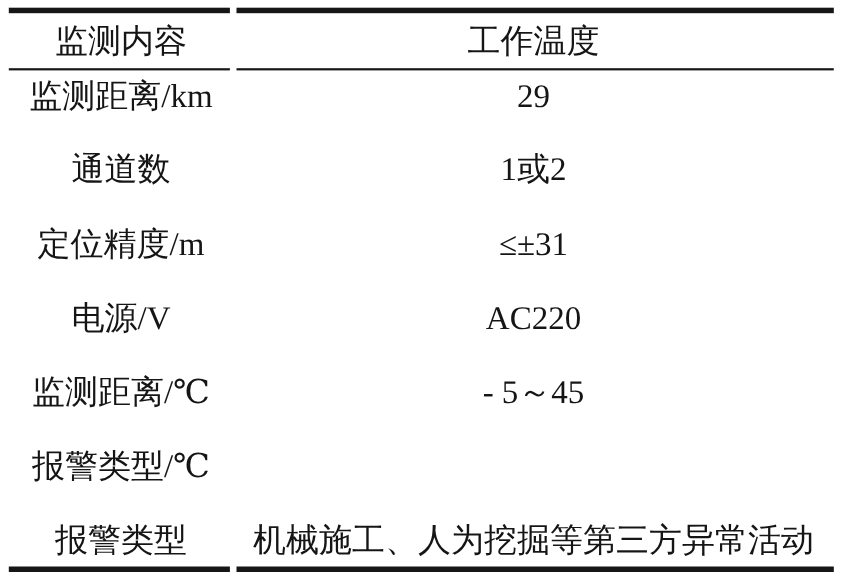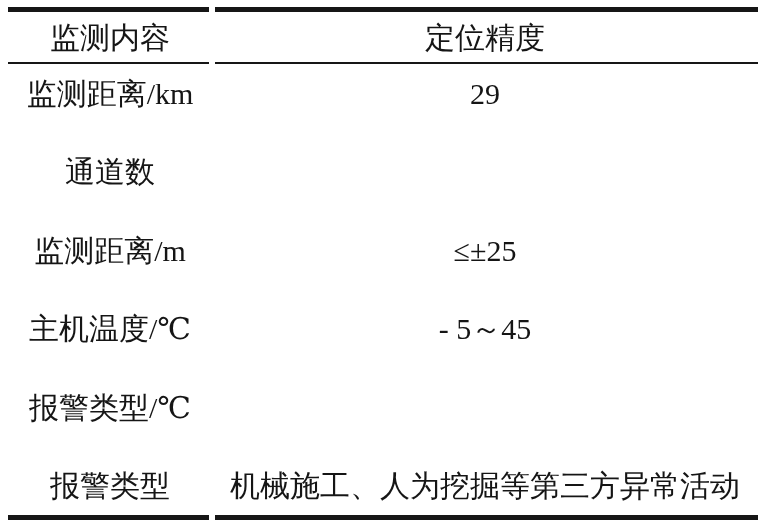--- a/index.html
+++ b/index.html
@@ -76,42 +76,47 @@
 <div class="page">
   <div class="spec-table">
 
     <div class="rule rule-top">
       <i class="seg seg-left"></i>
       <i class="seg seg-right"></i>
     </div>
 
     <div class="row header-row">
       <div class="cell">监测内容</div>
-      <div class="cell">定位精度</div>
+      <div class="cell">工作温度</div>
     </div>
 
     <div class="rule rule-mid">
       <i class="seg seg-left"></i>
       <i class="seg seg-right"></i>
     </div>
 
     <div class="table-body">
       <div class="row">
         <div class="cell">监测距离/km</div>
         <div class="cell">29</div>
       </div>
       <div class="row">
         <div class="cell">通道数</div>
+        <div class="cell">1或2</div>
       </div>
       <div class="row">
-        <div class="cell">监测距离/m</div>
-        <div class="cell">≤±25</div>
+        <div class="cell">定位精度/m</div>
+        <div class="cell">≤±31</div>
       </div>
       <div class="row">
-        <div class="cell">主机温度/℃</div>
+        <div class="cell">电源/V</div>
+        <div class="cell">AC220</div>
+      </div>
+      <div class="row">
+        <div class="cell">监测距离/℃</div>
         <div class="cell">- 5～45</div>
       </div>
       <div class="row">
         <div class="cell">报警类型/℃</div>
       </div>
       <div class="row">
         <div class="cell">报警类型</div>
         <div class="cell">机械施工、人为挖掘等第三方异常活动</div>
       </div>
     </div>

